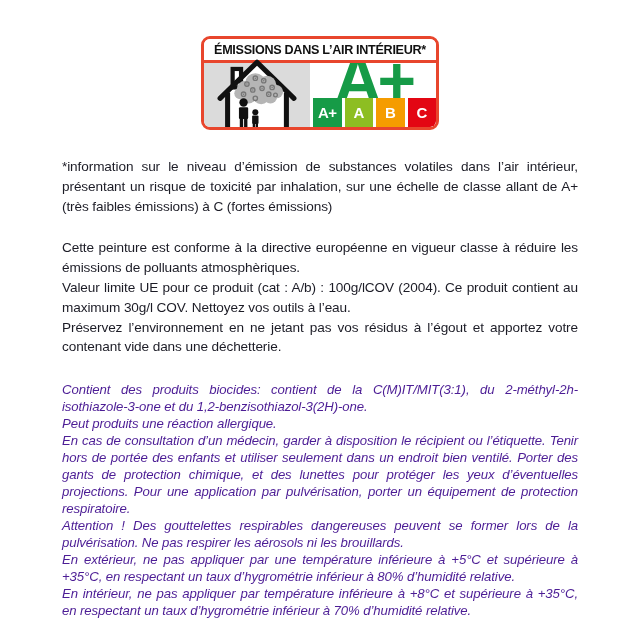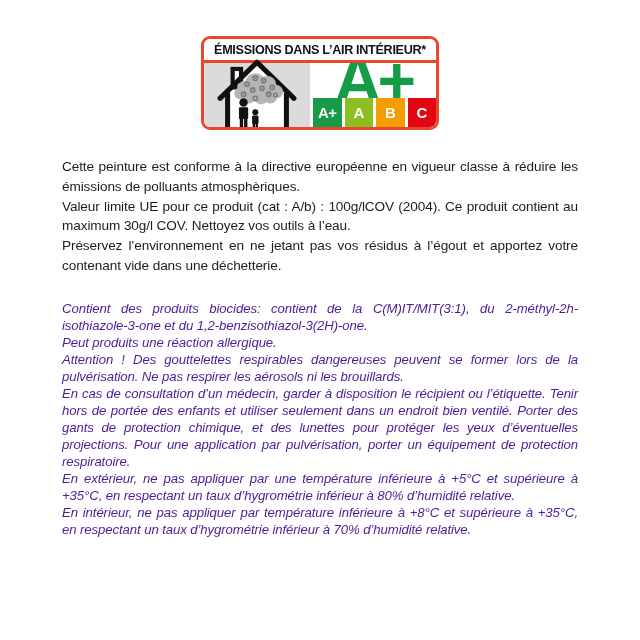--- a/index.html
+++ b/index.html
@@ -131,29 +131,30 @@
         <div class="scale-box" style="background-color: rgb(245, 156, 0);">B</div>
         <div class="scale-box" style="background-color: rgb(227, 6, 19);">C</div>
       </div>
     </div>
 
   </div>
 </div>
 
 <div class="text-block">
 
+  <p class="p-footnote">*information sur le niveau d’émission de substances volatiles dans l’air intérieur, présentant un risque de toxicité par inhalation, sur une échelle de classe allant de A+ (très faibles émissions) à C (fortes émissions)</p>
 
   <div class="reg-group">
     <p class="p-reg">Cette peinture est conforme à la directive européenne en vigueur classe à réduire les émissions de polluants atmosphèriques.</p>
     <p class="p-reg">Valeur limite UE pour ce produit (cat : A/b) : 100g/lCOV (2004). Ce produit contient au maximum 30g/l COV. Nettoyez vos outils à l’eau.</p>
     <p class="p-reg">Préservez l’environnement en ne jetant pas vos résidus à l’égout et apportez votre contenant vide dans une déchetterie.</p>
   </div>
 
   <div class="safety-group">
     <p class="p-safety">Contient des produits biocides: contient de la C(M)IT/MIT(3:1), du 2-méthyl-2h-isothiazole-3-one et du 1,2-benzisothiazol-3(2H)-one.</p>
     <p class="p-safety">Peut produits une réaction allergique.</p>
+    <p class="p-safety">En cas de consultation d’un médecin, garder à disposition le récipient ou l’étiquette. Tenir hors de portée des enfants et utiliser seulement dans un endroit bien ventilé. Porter des gants de protection chimique, et des lunettes pour protéger les yeux d’éventuelles projections. Pour une application par pulvérisation, porter un équipement de protection respiratoire.</p>
     <p class="p-safety">Attention ! Des gouttelettes respirables dangereuses peuvent se former lors de la pulvérisation. Ne pas respirer les aérosols ni les brouillards.</p>
-    <p class="p-safety">En cas de consultation d’un médecin, garder à disposition le récipient ou l’étiquette. Tenir hors de portée des enfants et utiliser seulement dans un endroit bien ventilé. Porter des gants de protection chimique, et des lunettes pour protéger les yeux d’éventuelles projections. Pour une application par pulvérisation, porter un équipement de protection respiratoire.</p>
     <p class="p-safety">En extérieur, ne pas appliquer par une température inférieure à +5°C et supérieure à +35°C, en respectant un taux d’hygrométrie inférieur à 80% d’humidité relative.</p>
     <p class="p-safety">En intérieur, ne pas appliquer par température inférieure à +8°C et supérieure à +35°C, en respectant un taux d’hygrométrie inférieur à 70% d’humidité relative.</p>
   </div>
 
 </div>
 
 </body></html>

